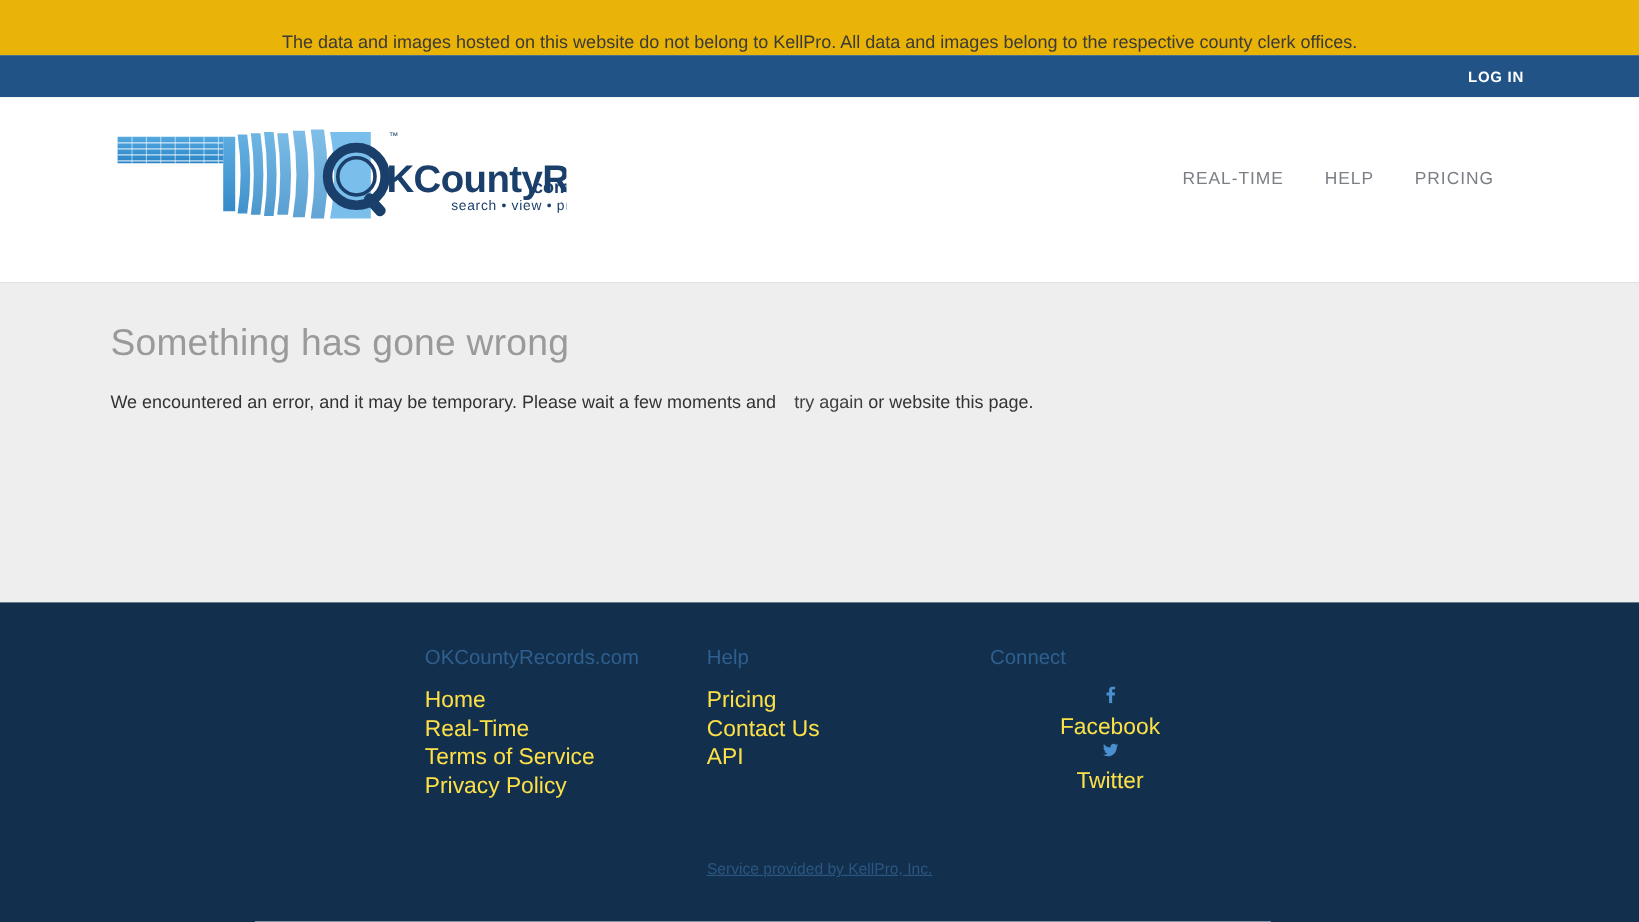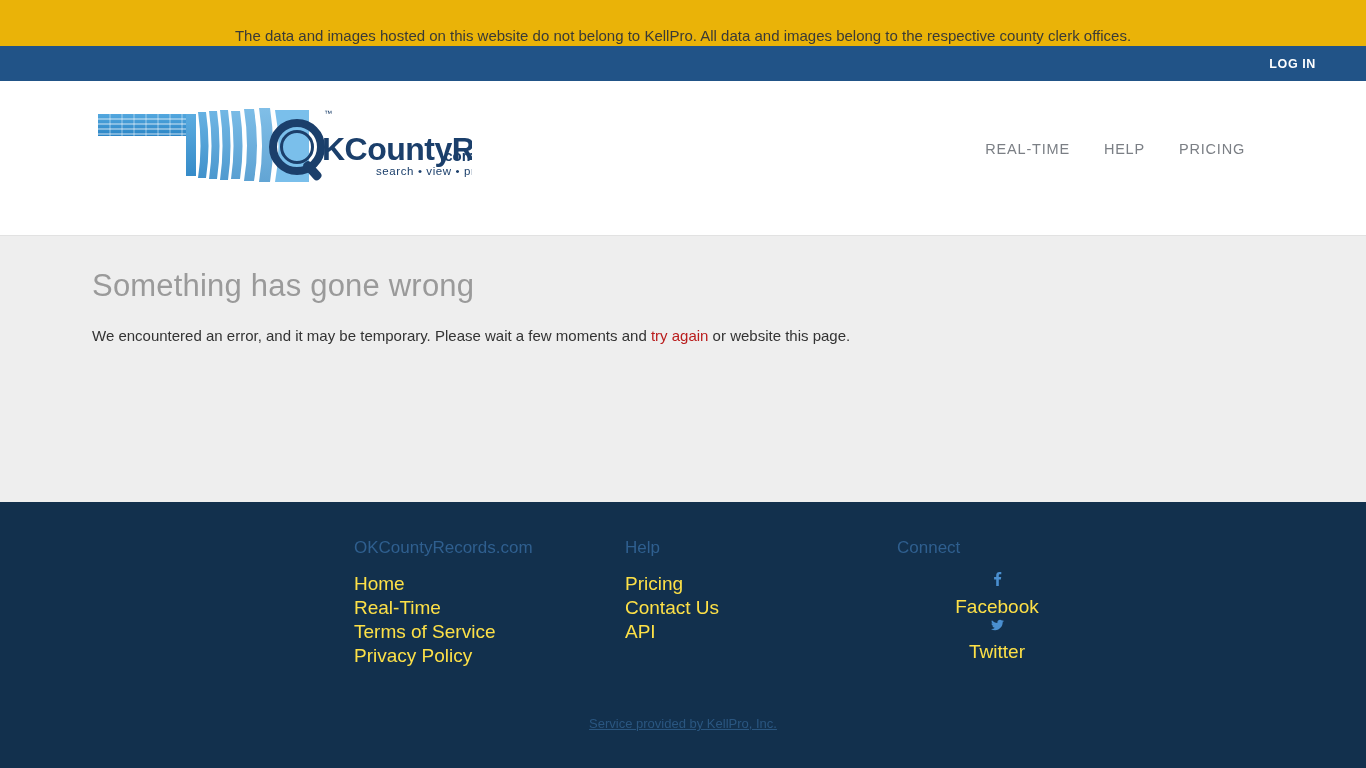--- a/index.html
+++ b/index.html
@@ -38,21 +38,21 @@
     align-items: center;
     justify-content: flex-end;
     box-sizing: border-box;
   }
   .login-link {
     color: #ffffff;
     font-size: 12.5px;
     font-weight: bold;
     letter-spacing: 0.6px;
     text-decoration: none;
-    margin-right: 50px;
+    margin-right: 96px;
     cursor: pointer;
   }
 
   
   .site-header {
     height: 155px;
     background: #ffffff;
     border-bottom: 1px solid #e2e2e2;
     position: relative;
     box-sizing: border-box;
@@ -96,37 +96,37 @@
     letter-spacing: 0.2px;
     line-height: 38px;
   }
   .error-body {
     margin: 21px 0 0 0;
     font-size: 15px;
     color: #333333;
     line-height: 20px;
   }
   .error-body a {
-    color: #b91c1c;
-    text-decoration: none;
-    cursor: pointer;
+    color: #404040;
+    text-decoration: none;
+    cursor: pointer;
+    margin-left: 11px;
   }
 
   
   .site-footer {
     background: #12304d;
     height: 299px;
     box-sizing: border-box;
     position: relative;
   }
   .footer-cols {
     display: flex;
     padding-top: 35px;
     padding-left: 354px;
-    gap: 36px;
   }
   .footer-col { }
   .footer-col.col-okcr { width: 235px; }
   .footer-col.col-help { width: 236px; }
   .footer-col.col-connect { width: 200px; }
 
   .footer-heading {
     color: #2f5f8f;
     font-size: 17px;
     font-weight: normal;

